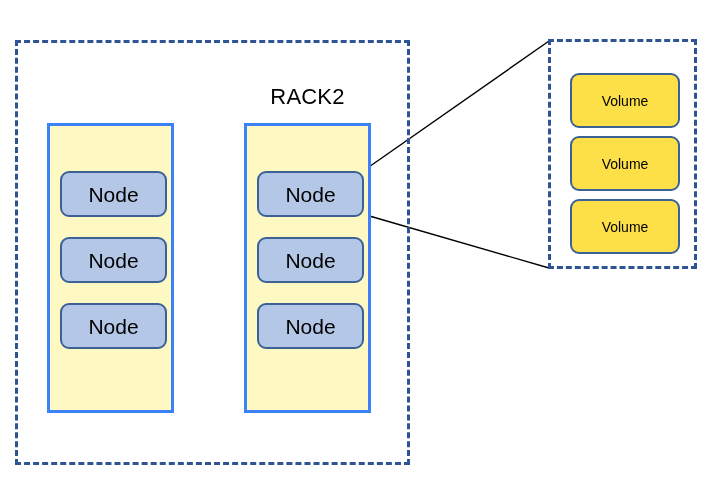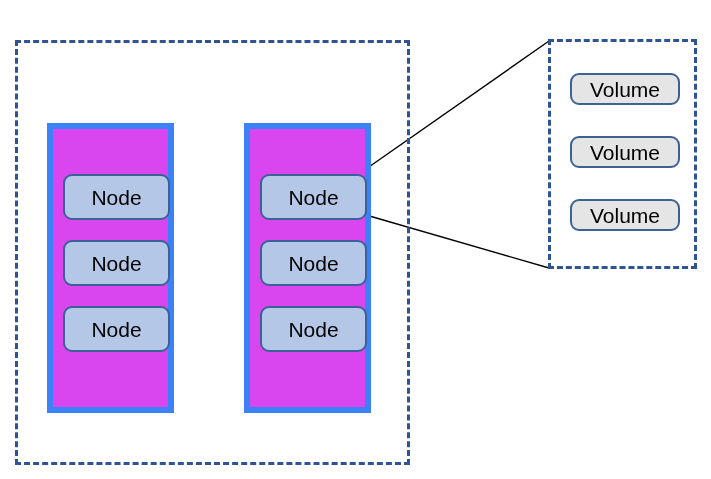--- a/index.html
+++ b/index.html
@@ -41,22 +41,22 @@
   #storage-group {
     left: 548px;
     top: 39px;
     width: 149px;
     height: 230px;
   }
   
   .rack {
     position: absolute;
     box-sizing: border-box;
-    border: 6px solid #3b82f6;
-    background: #d946ef;
+    border: 3px solid #3b82f6;
+    background: #fef9c3;
     width: 127px;
     height: 290px;
     top: 123px;
   }
   #rack-1 { left: 47px; }
   #rack-2 { left: 244px; }
 
   .rack-label {
     position: absolute;
     top: 84px;
@@ -90,48 +90,49 @@
   }
   .node.slot-0 { top: 45px; }
   .node.slot-1 { top: 111px; }
   .node.slot-2 { top: 177px; }
 
   
   .volume {
     position: absolute;
     box-sizing: border-box;
     width: 110px;
-    height: 32px;
+    height: 55px;
     left: 19px;
     border: 2px solid #3b6196;
     border-radius: 9px;
-    background: #e5e5e5;
+    background: #fde047;
     display: flex;
     align-items: center;
     justify-content: center;
-    font-size: 21px;
+    font-size: 14px;
     color: #000000;
     line-height: 1;
   }
   .volume.vslot-0 { top: 31px; }
   .volume.vslot-1 { top: 94px; }
   .volume.vslot-2 { top: 157px; }
 </style>
 </head>
 <body>
 
 <div id="canvas">
 
   <svg class="connector-layer" viewBox="0 0 711 479" width="711" height="479" xmlns="http://www.w3.org/2000/svg">
     <line x1="366" y1="169" x2="549" y2="41" stroke="#000000" stroke-width="1.4"></line>
     <line x1="366" y1="215" x2="549" y2="268" stroke="#000000" stroke-width="1.4"></line>
   </svg>
 
   <div class="group-box" id="cluster-group"></div>
 
+  <div class="rack-label" id="rack-label-2">RACK2</div>
 
   <div class="rack" id="rack-1">
     <div class="node slot-0">Node</div>
     <div class="node slot-1">Node</div>
     <div class="node slot-2">Node</div>
   </div>
 
   <div class="rack" id="rack-2">
     <div class="node slot-0">Node</div>
     <div class="node slot-1">Node</div>

